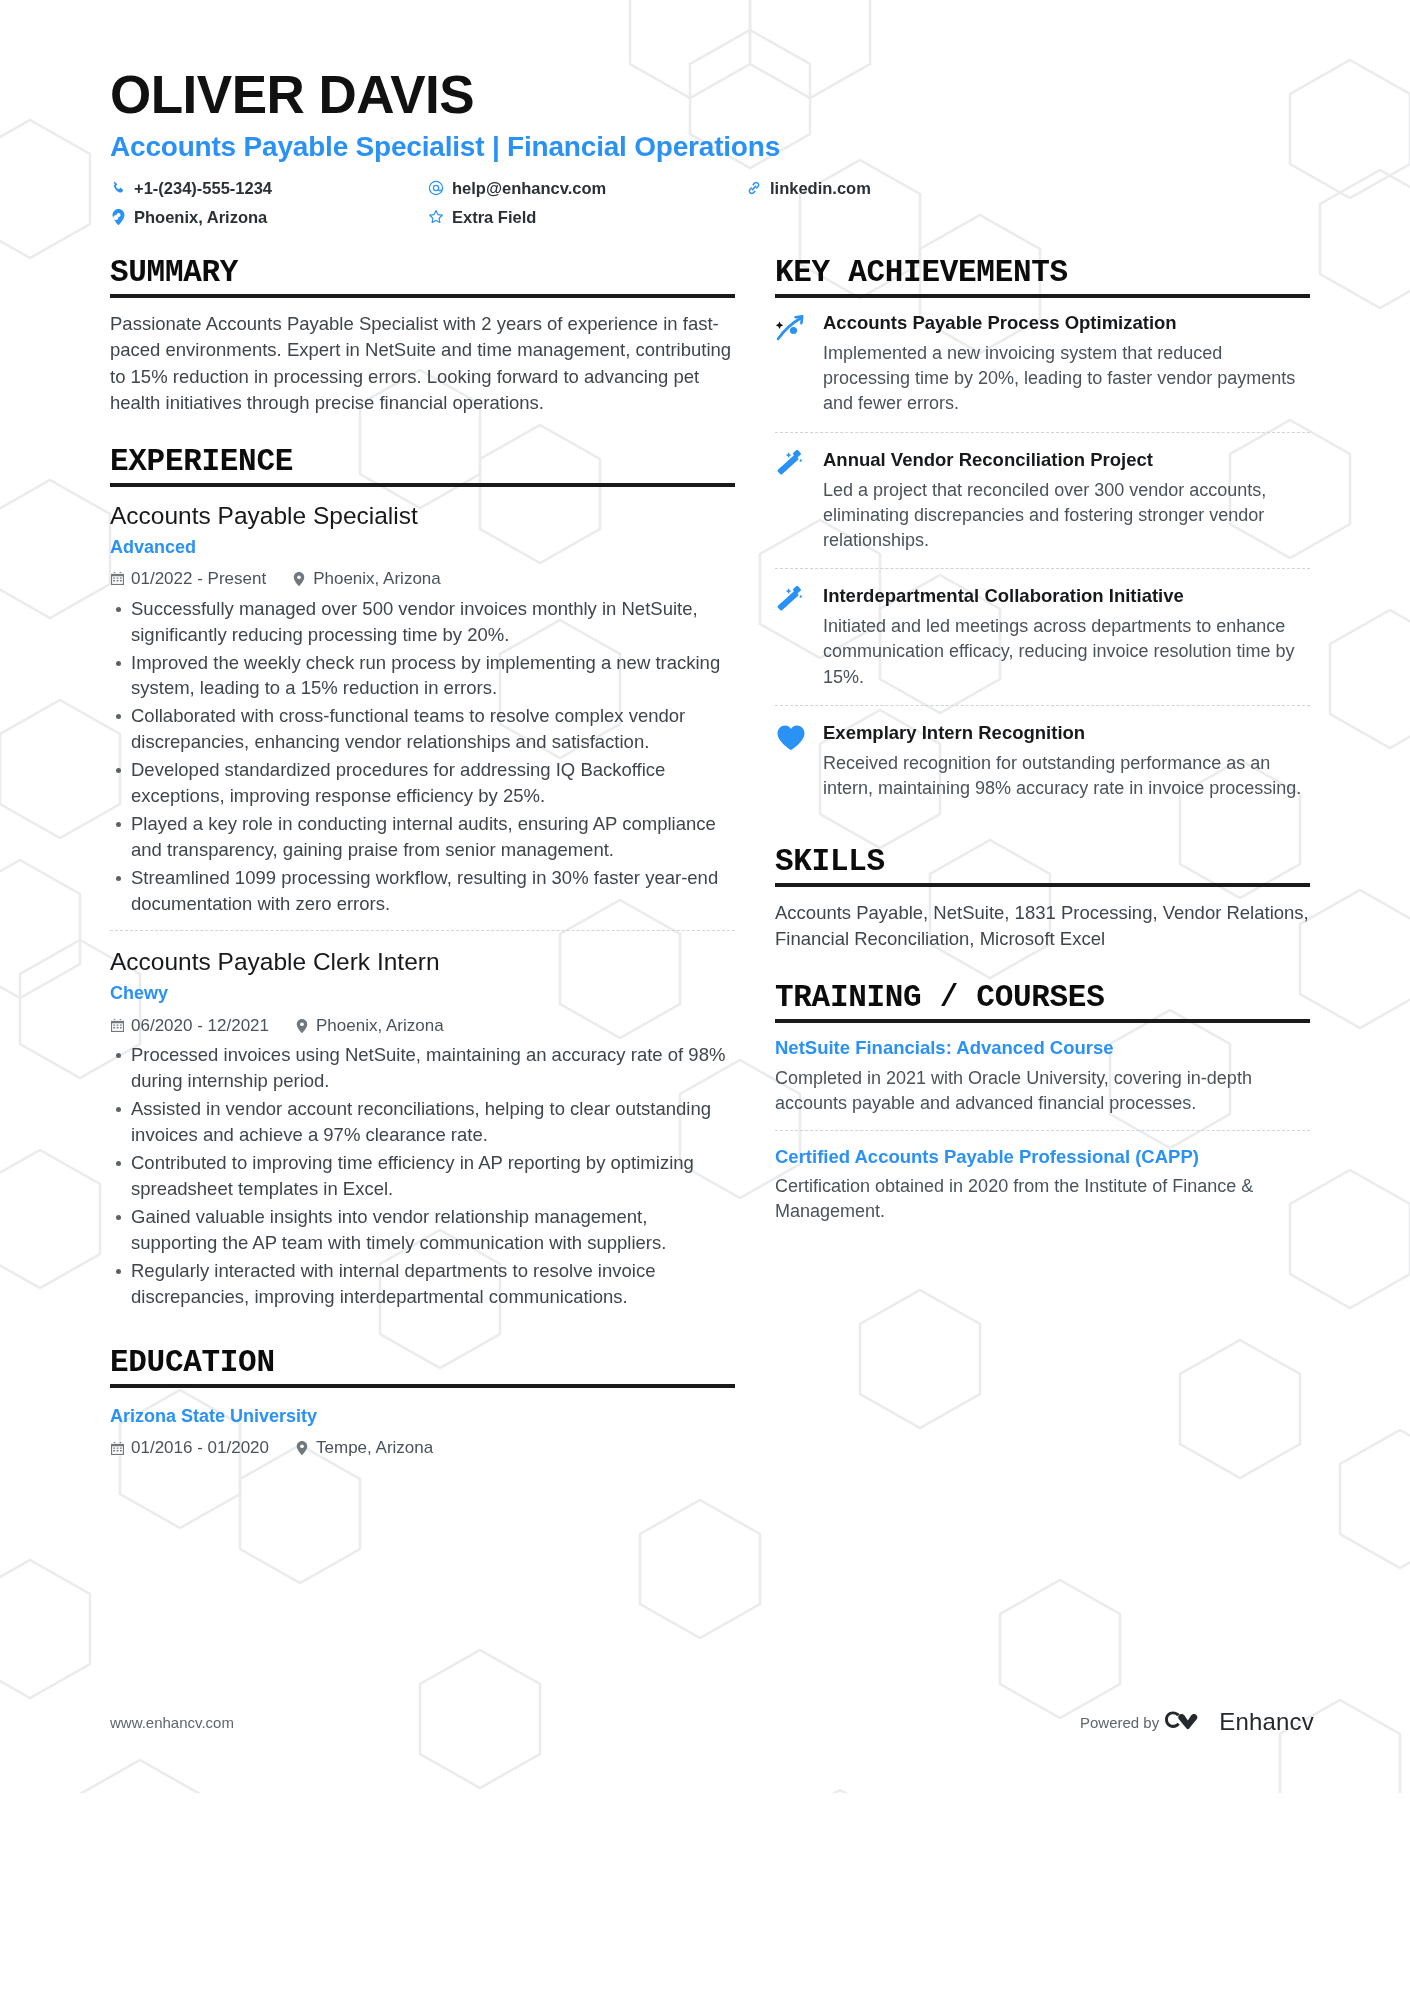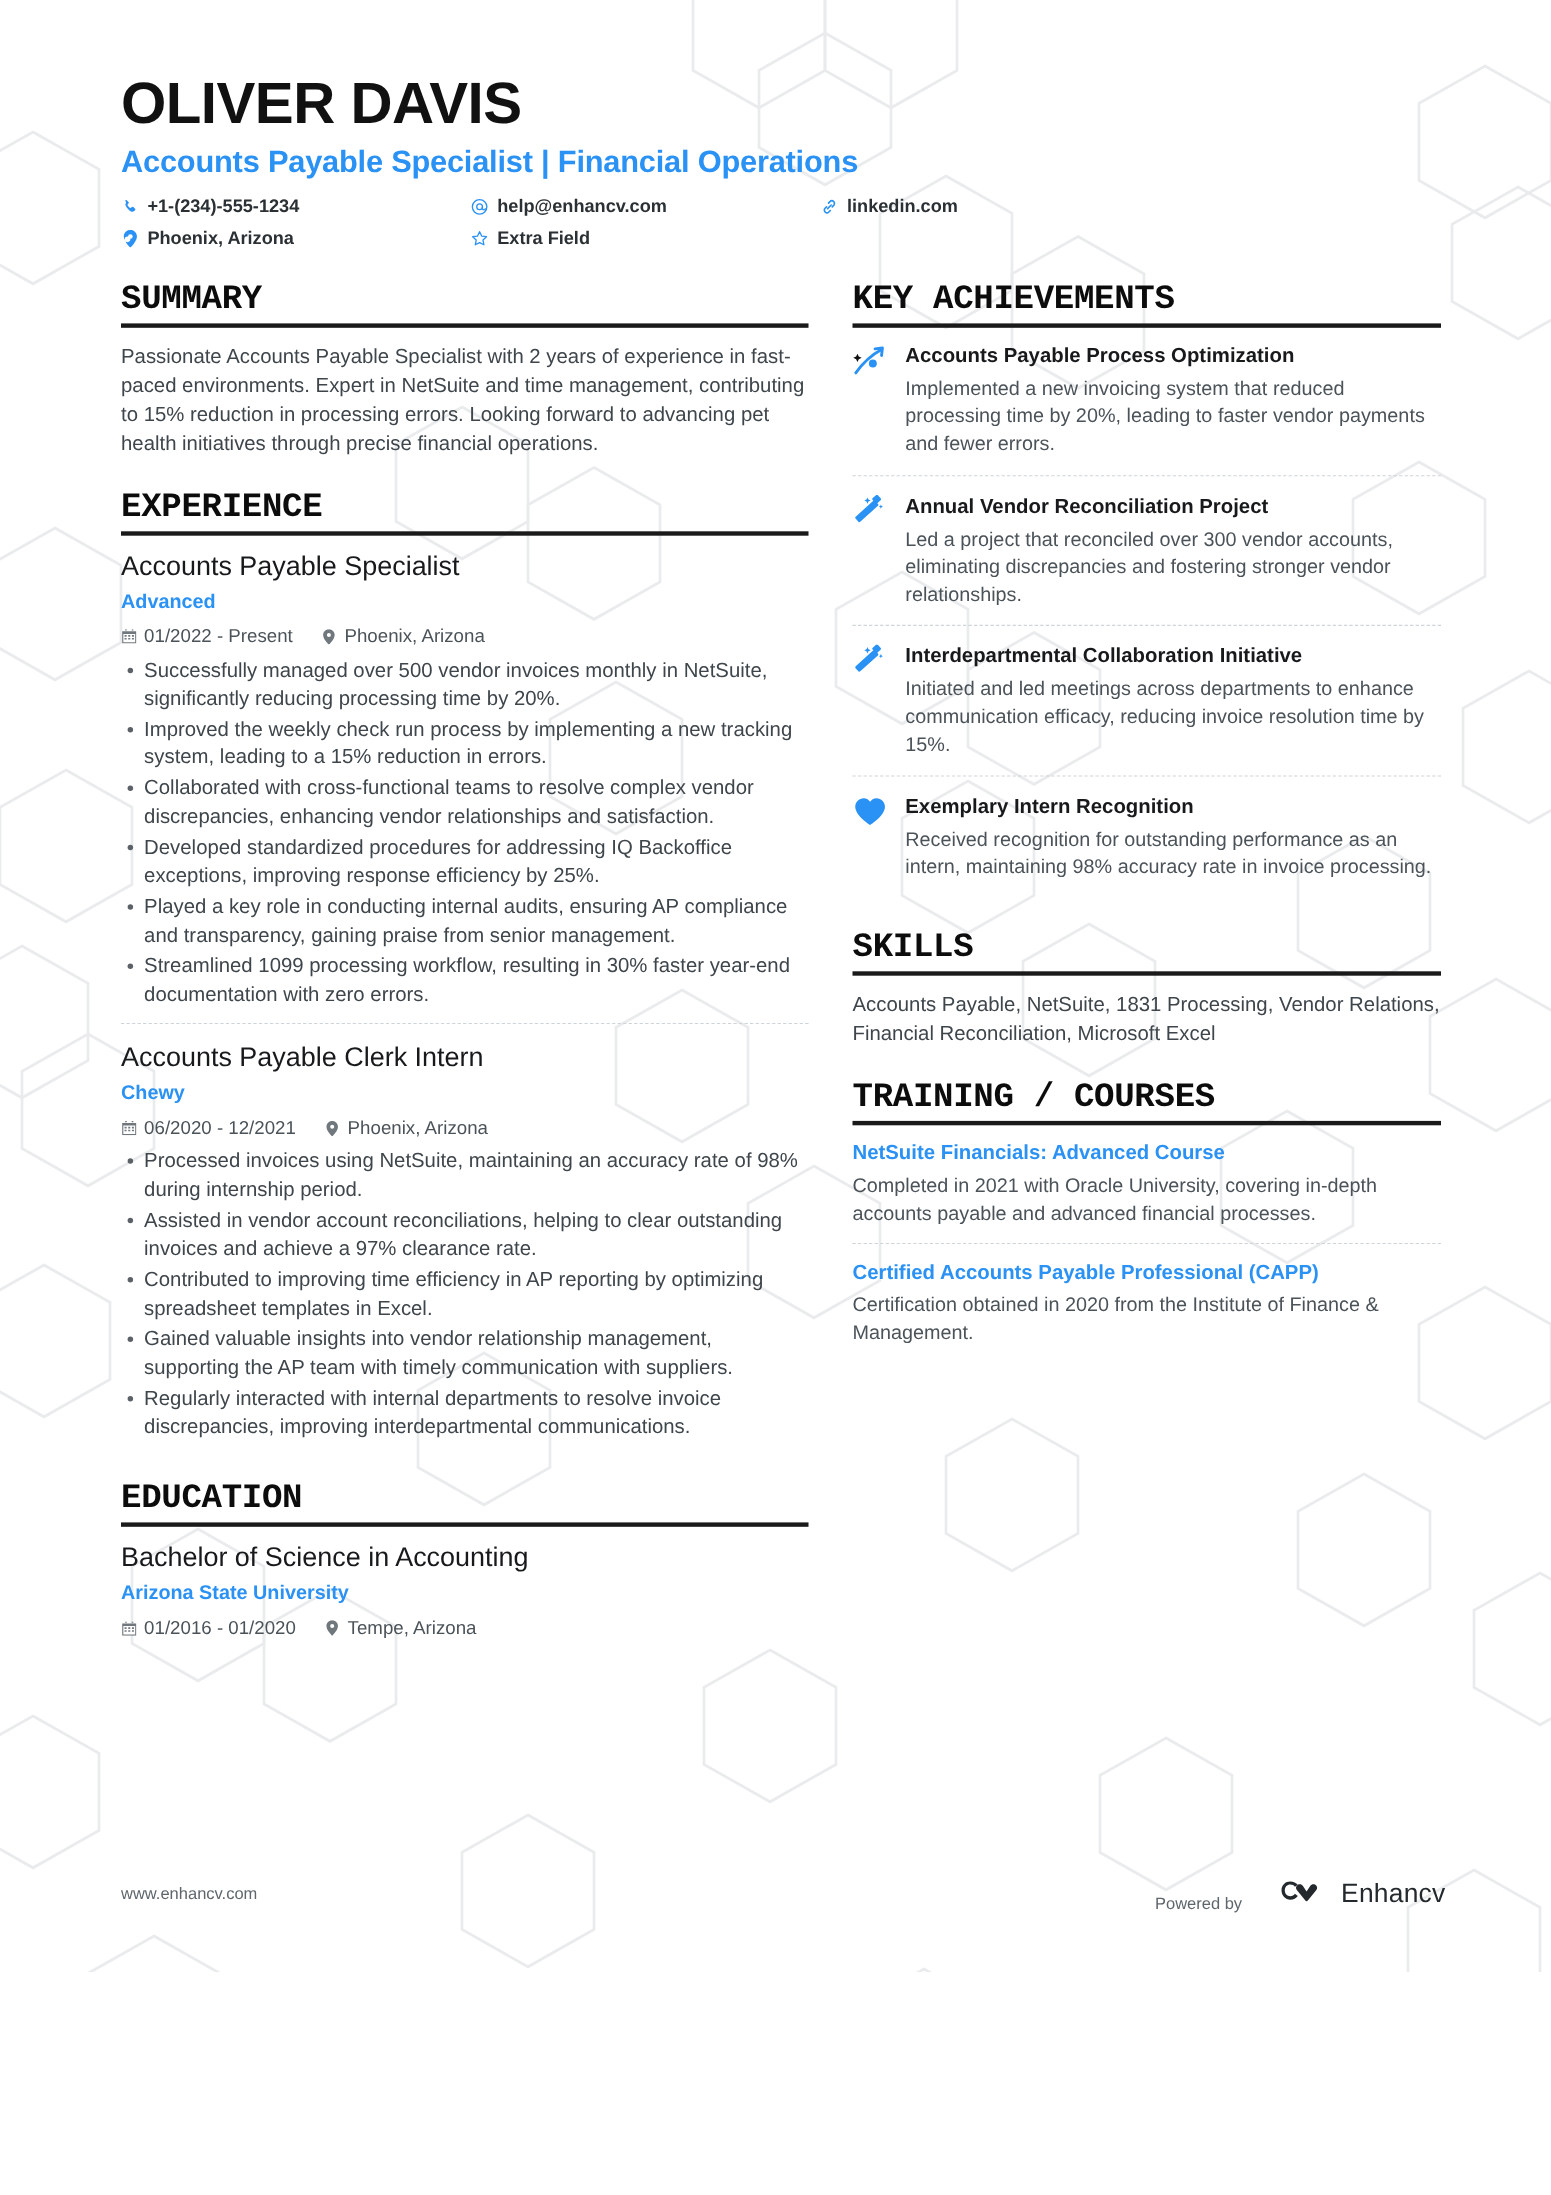--- a/index.html
+++ b/index.html
@@ -221,22 +221,22 @@
     display: flex;
     align-items: center;
     justify-content: space-between;
   }
   .footer-url {
     font-size: 15px;
     color: #5e666c;
   }
   .powered {
     display: flex;
-    align-items: flex-end;
-    gap: 34px;
+    align-items: center;
+    gap: 4px;
   }
   .powered-label {
     font-size: 15px;
     color: #5e666c;
   }
   .brand {
     display: flex;
     align-items: center;
     gap: 10px;
   }
@@ -449,21 +449,20 @@
 
           </div>
         </div>
 
         <div class="sec-gap-sm"></div>
 
         <div class="sec">
           <div class="sec-title">EDUCATION</div>
           <div class="sec-body">
             <div class="entry">
-              <div class="entry-title">Bachelor of Science in Accounting</div>
               <div class="entry-org">Arizona State University</div>
               <div class="entry-meta">
                 <div class="meta-item">
                   <span class="mi">
                     <svg width="13" height="13" viewBox="0 0 14 14" fill="currentColor">
                         <path d="M3 0h1.6v1.2H3zM9.4 0H11v1.2H9.4z"></path>
                         <path d="M0 2h14v12H0z" fill="currentColor"></path>
                         <path d="M1.2 4.6h11.6V12.8H1.2z" fill="#fff"></path>
                         <path d="M2.4 5.8h2v1.6h-2zM6 5.8h2v1.6H6zM9.6 5.8h2v1.6h-2zM2.4 8.6h2v1.6h-2zM6 8.6h2v1.6H6zM9.6 8.6h2v1.6h-2z" fill="currentColor"></path>
                       </svg>

